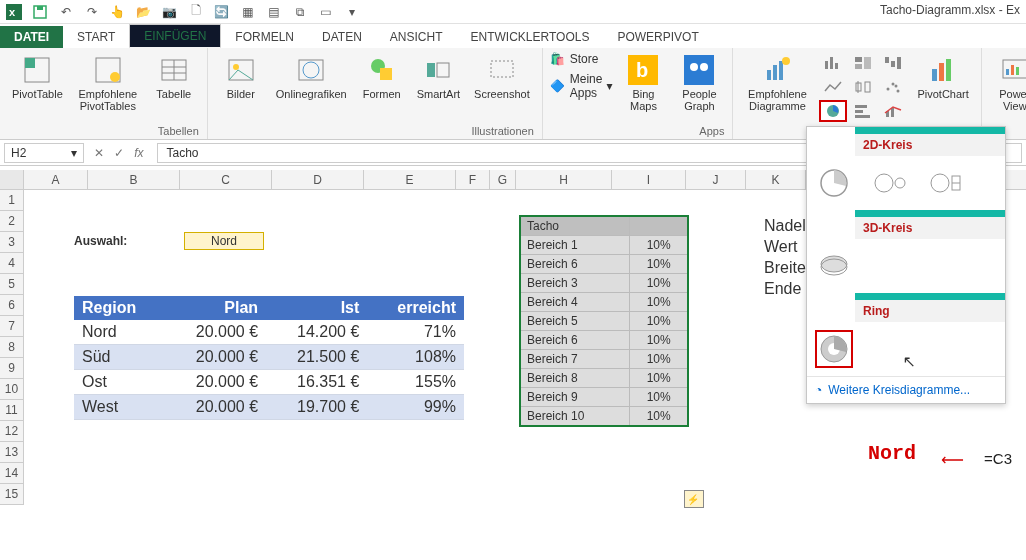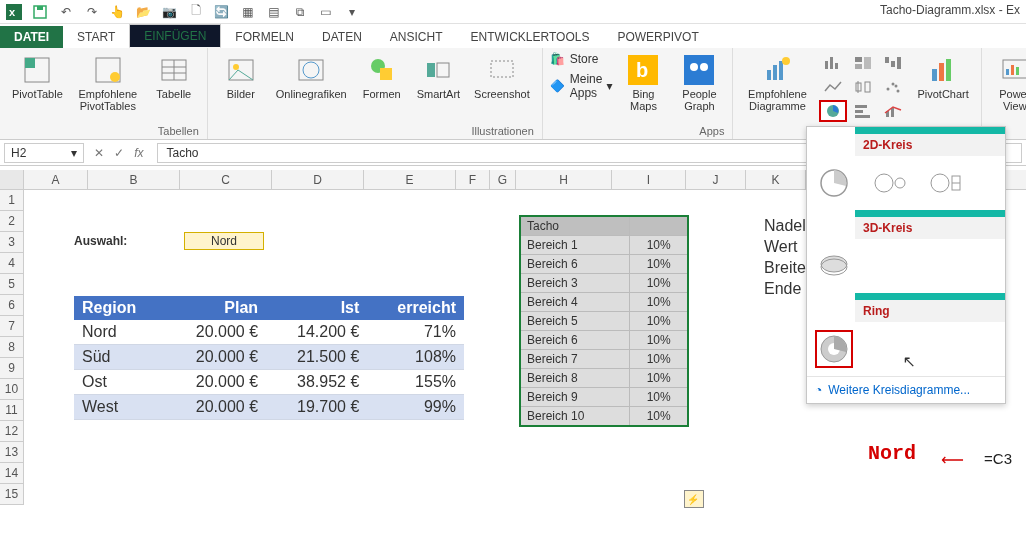--- a/index.html
+++ b/index.html
@@ -422,21 +422,21 @@
             </tr>
         <tr class="alt">
               <td>Süd</td>
               <td class="r">20.000 €</td>
               <td class="r">21.500 €</td>
               <td class="r">108%</td>
             </tr>
         <tr>
               <td>Ost</td>
               <td class="r">20.000 €</td>
-              <td class="r">38.952 €</td>
+              <td class="r">16.351 €</td>
               <td class="r">155%</td>
             </tr>
         <tr class="alt">
               <td>West</td>
               <td class="r">20.000 €</td>
               <td class="r">19.700 €</td>
               <td class="r">99%</td>
             </tr>
       </tbody>
         </table>

